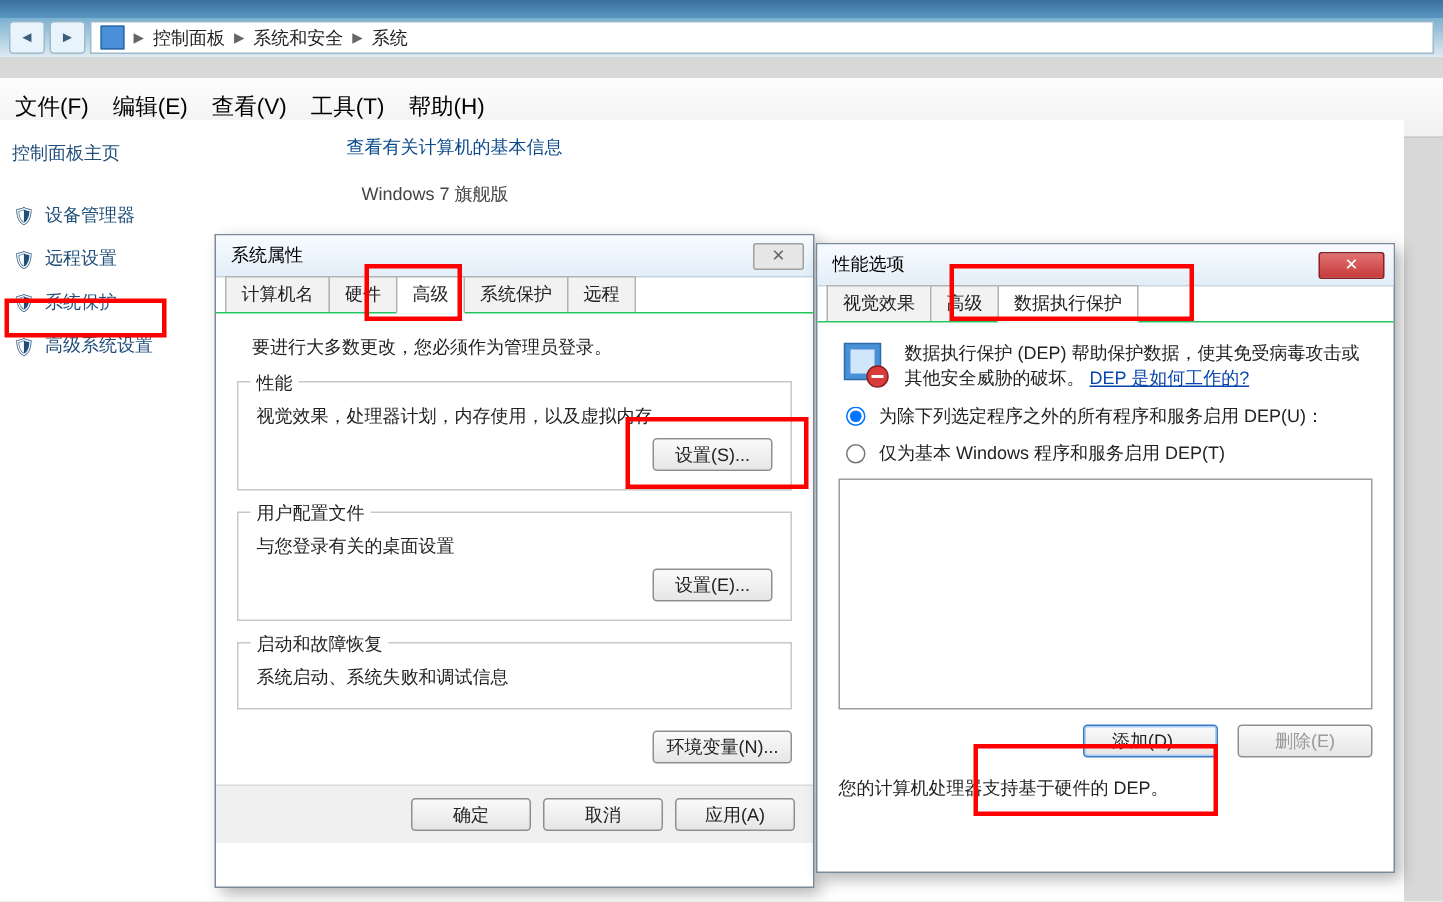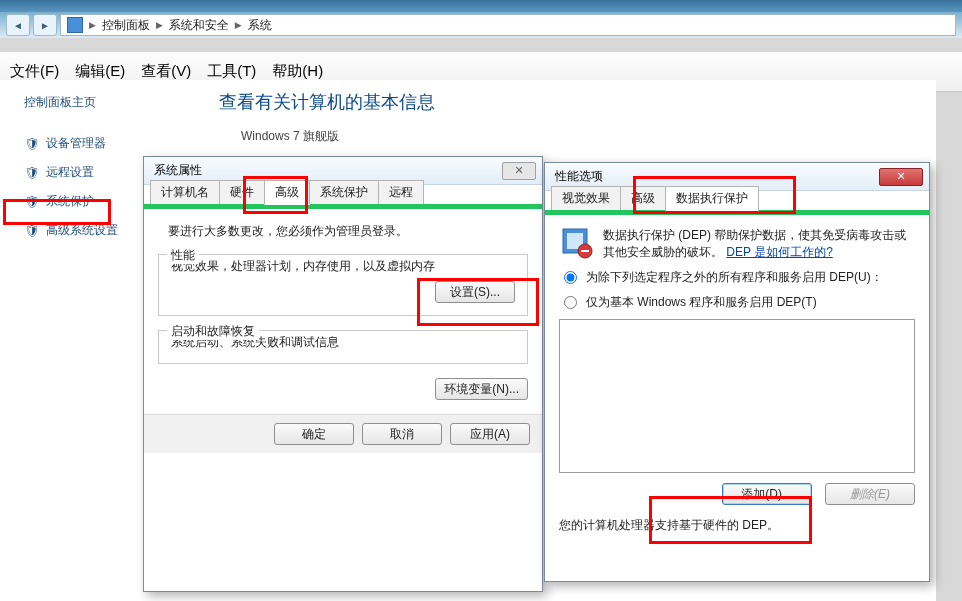--- a/index.html
+++ b/index.html
@@ -75,21 +75,21 @@
   }
   
   .explorer-body {
     position: absolute;
     top: 80px; left: 0; right: 26px; bottom: 0;
     background: #fff;
     display: flex;
   }
   .sidebar {
     width: 195px;
-    padding: 14px 24px;
+    padding: 14px 8px;
     font-size: 12px;
     color: #1f4e79;
   }
   .sidebar .home {
     color: #1f4e79;
     margin-bottom: 18px;
   }
   .side-item {
     display: flex;
     align-items: center;
@@ -109,23 +109,23 @@
     position: absolute;
     pointer-events: none;
     z-index: 999;
   }
   .content {
     flex: 1;
     padding: 10px 24px;
   }
   .content h2 {
     color: #0a4a8a;
-    font-size: 18px;
+    font-size: 12px;
     font-weight: normal;
-    margin: 0 0 14px 0;
+    margin: 0 0 14px 12px;
   }
   .section-label {
     font-size: 12px;
     color: #222;
     margin-bottom: 8px;
   }
   .indent { margin-left: 22px; color:#444; font-size:12px;}
   
   .dialog {
     position: absolute;
@@ -158,21 +158,21 @@
     width: 44px; height: 18px;
     background: linear-gradient(#e07373,#c83a3a);
     border-color: #8a2020;
     color: #fff;
   }
   .tabs {
     display: flex;
     align-items: flex-end;
     height: 24px;
     padding: 4px 6px 0 6px;
-    border-bottom: 5px solid #22c55e;
+    border-bottom: 1px solid #22c55e;
     gap: 0;
     font-size: 12px;
   }
   .tab {
     padding: 3px 10px;
     border: 1px solid #b3b3b3;
     border-bottom: none;
     background: #f2f2f2;
     margin-right: -1px;
     cursor: pointer;
@@ -184,21 +184,21 @@
     top: 1px;
     border-bottom: 1px solid #fff;
   }
   .dlg-body {
     padding: 10px 14px 14px 14px;
     font-size: 12px;
     color: #222;
   }
   .groupbox {
     border: 1px solid #c8c8c8;
-    padding: 3px 12px 12px 12px;
+    padding: 14px 12px 12px 12px;
     margin-top: 14px;
     position: relative;
   }
   .groupbox .legend {
     position: absolute;
     top: -8px; left: 8px;
     background: #fff;
     padding: 0 4px;
     color: #222;
   }
@@ -328,20 +328,27 @@
     <div style="margin:4px 0 4px 10px;">要进行大多数更改，您必须作为管理员登录。</div>
 
     <div class="groupbox">
       <span class="legend">性能</span>
       <div>视觉效果，处理器计划，内存使用，以及虚拟内存</div>
       <div class="row-right">
         <span class="gbtn">设置(S)...</span>
       </div>
     </div>
 
+    <div class="groupbox">
+      <span class="legend">用户配置文件</span>
+      <div>与您登录有关的桌面设置</div>
+      <div class="row-right">
+        <span class="gbtn">设置(E)...</span>
+      </div>
+    </div>
 
     <div class="groupbox">
       <span class="legend">启动和故障恢复</span>
       <div>系统启动、系统失败和调试信息</div>
     </div>
 
     <div class="row-right" style="margin-top:14px;">
       <span class="gbtn">环境变量(N)...</span>
     </div>
   </div>
@@ -384,21 +391,21 @@
     </label>
     <label class="radio-row">
       <input type="radio" name="dep" style="">
       <span>仅为基本 Windows 程序和服务启用 DEP(T)</span>
     </label>
 
     <div class="listbox"></div>
 
     <div class="row-right" style="margin-top:10px;">
       <span class="gbtn primary" style="min-width:90px;">添加(D)...</span>
-      <span class="gbtn gray" style="min-width:90px; margin-left:10px; color:#9a9a9a;font-style:italic;">删除(E)</span>
+      <span class="gbtn gray" style="min-width:90px; margin-left:10px; color:#9a9a9a;">删除(E)</span>
     </div>
 
     <div style="margin-top:12px;">您的计算机处理器支持基于硬件的 DEP。</div>
   </div>
 </div>
 
 <div class="highlight-red" style="left:3px; top:199px; width:108px; height:26px;"></div>
 <div class="highlight-red" style="left:243px; top:176px; width:65px; height:38px;"></div>
 <div class="highlight-red" style="left:417px; top:278px; width:122px; height:48px;"></div>
 <div class="highlight-red" style="left:633px; top:176px; width:163px; height:38px;"></div>

